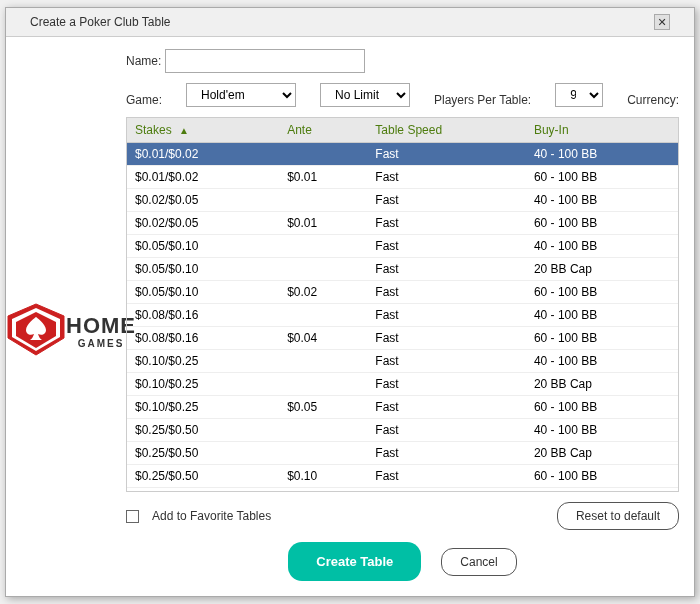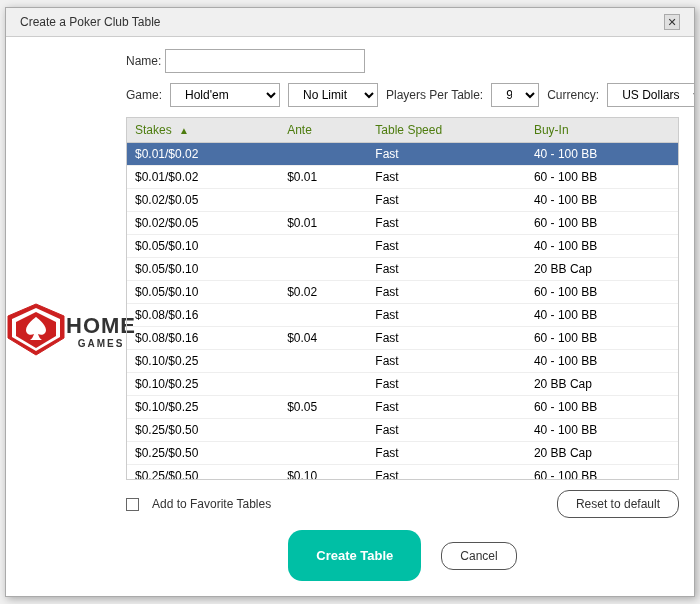--- a/index.html
+++ b/index.html
@@ -21,21 +21,21 @@
       background: #ffffff;
       border: 1px solid #aaa;
       box-shadow: 2px 2px 8px rgba(0,0,0,0.3);
       display: flex;
       flex-direction: column;
     }
 
     .title-bar {
       background: #f0f0f0;
       border-bottom: 1px solid #ccc;
-      padding: 6px 14px;
+      padding: 6px 24px;
       display: flex;
       justify-content: space-between;
       align-items: center;
       flex-shrink: 0;
     }
 
     .title-bar-title {
       font-size: 12px;
       color: #333;
     }
@@ -129,22 +129,22 @@
       padding: 2px 10px;
       font-size: 12px;
       height: 24px;
       background: #fff;
       cursor: pointer;
       appearance: auto;
     }
 
     .game-row {
       display: flex;
-      align-items: center;
-      gap: 8px;
+      align-items: flex-end;
+      gap: 24px;
       margin-bottom: 10px;
       flex-wrap: nowrap;
     }
 
     .table-container {
       flex: 1;
       overflow-y: auto;
       border: 1px solid #ccc;
     }
 
@@ -216,21 +216,21 @@
       padding: 6px 18px;
       font-size: 12px;
       cursor: pointer;
       border-radius: 12px;
       color: #333;
     }
 
     .btn-create {
       background: #00bfa5;
       border: none;
-      padding: 18px 28px;
+      padding: 12px 28px;
       font-size: 13px;
       font-weight: bold;
       color: #fff;
       cursor: pointer;
       border-radius: 14px;
     }
 
     .btn-cancel {
       background: #fff;
       border: 1px solid #555;

